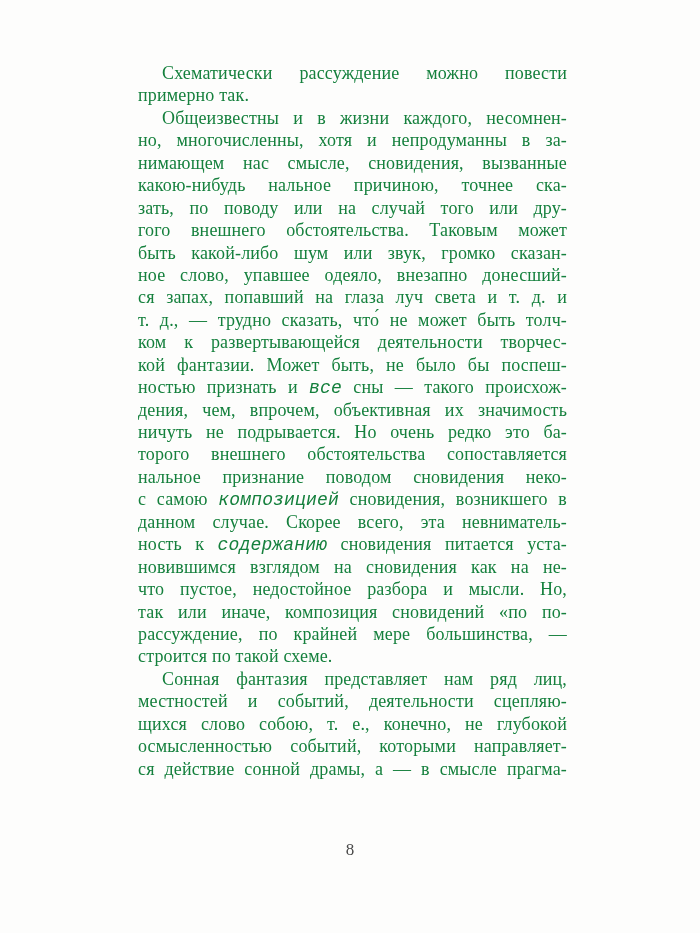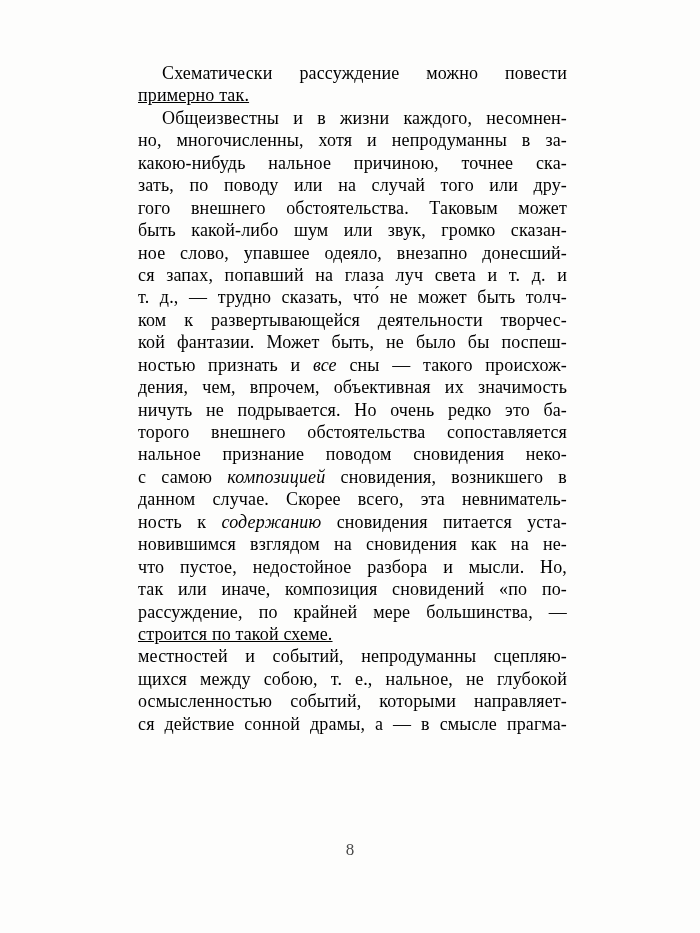--- a/index.html
+++ b/index.html
@@ -13,41 +13,41 @@
     height: 933px;
     background: #fdfdfc;
     overflow: hidden;
     font-family: "Liberation Serif", "DejaVu Serif", serif;
   }
   .text-block {
     position: absolute;
     left: 138px;
     top: 62px;
     width: 429px;
-    color: #000000;
+    color: #15803d;
     font-size: 18px;
     line-height: 22.45px;
     letter-spacing: 0.15px;
   }
   .line {
     text-align: justify;
     text-align-last: justify;
     height: 22.45px;
     overflow: hidden;
     white-space: normal;
   }
   .line.para-end {
     text-align-last: left;
-    text-decoration: underline;
   }
   .line.indent {
     text-indent: 24px;
   }
   .line i {
     font-style: italic;
+    font-family: Liberation Mono, monospace;
   }
   .page-number {
     position: absolute;
     top: 840px;
     left: 0;
     width: 700px;
     text-align: center;
     color: #4a4a4a;
     font-size: 17px;
     line-height: 20px;
@@ -55,20 +55,21 @@
 </style>
 </head>
 <body>
 
 <div class="page">
   <div class="text-block" id="text-block">
       <div class="line indent">Схематически рассуждение можно повести</div>
       <div class="line para-end">примерно так.</div>
       <div class="line indent">Общеизвестны и в жизни каждого, несомнен-</div>
       <div class="line">но, многочисленны, хотя и непродуманны в за-</div>
+      <div class="line">нимающем нас смысле, сновидения, вызванные</div>
       <div class="line">какою-нибудь нальное причиною, точнее ска-</div>
       <div class="line">зать, по поводу или на случай того или дру-</div>
       <div class="line">гого внешнего обстоятельства. Таковым может</div>
       <div class="line">быть какой-либо шум или звук, громко сказан-</div>
       <div class="line">ное слово, упавшее одеяло, внезапно донесший-</div>
       <div class="line">ся запах, попавший на глаза луч света и т. д. и</div>
       <div class="line">т. д., — трудно сказать, что́ не может быть толч-</div>
       <div class="line">ком к развертывающейся деятельности творчес-</div>
       <div class="line">кой фантазии. Может быть, не было бы поспеш-</div>
       <div class="line">ностью признать и <i>все</i> сны — такого происхож-</div>
@@ -77,19 +78,20 @@
       <div class="line">торого внешнего обстоятельства сопоставляется</div>
       <div class="line">нальное признание поводом сновидения неко-</div>
       <div class="line">с самою <i>композицией</i> сновидения, возникшего в</div>
       <div class="line">данном случае. Скорее всего, эта невниматель-</div>
       <div class="line">ность к <i>содержанию</i> сновидения питается уста-</div>
       <div class="line">новившимся взглядом на сновидения как на не-</div>
       <div class="line">что пустое, недостойное разбора и мысли. Но,</div>
       <div class="line">так или иначе, композиция сновидений «по по-</div>
       <div class="line">рассуждение, по крайней мере большинства, —</div>
       <div class="line para-end">строится по такой схеме.</div>
-      <div class="line">местностей и событий, непродуманны сцепляю-</div>
-      <div class="line">щихся между собою, т. е., нальное, не глубокой</div>
+      <div class="line indent">Сонная фантазия представляет нам ряд лиц,</div>
+      <div class="line">местностей и событий, деятельности сцепляю-</div>
+      <div class="line">щихся слово собою, т. е., конечно, не глубокой</div>
       <div class="line">осмысленностью событий, которыми направляет-</div>
       <div class="line">ся действие сонной драмы, а — в смысле прагма-</div>
     </div>
   <div class="page-number">8</div>
 </div>
 
 </body></html>

